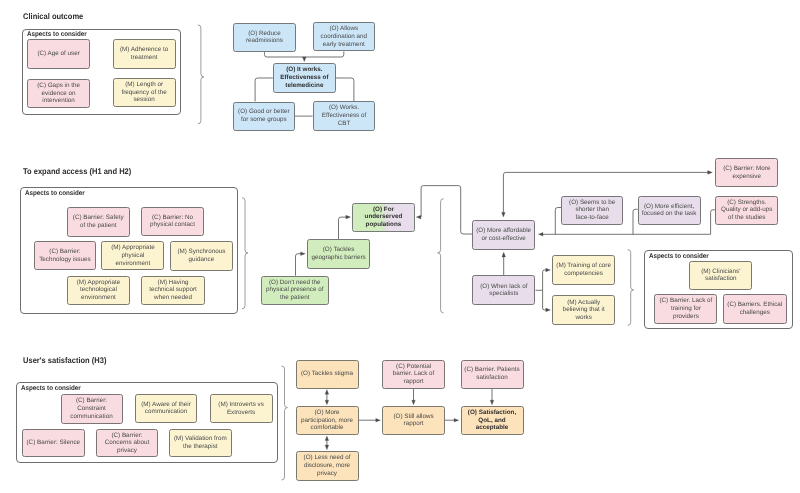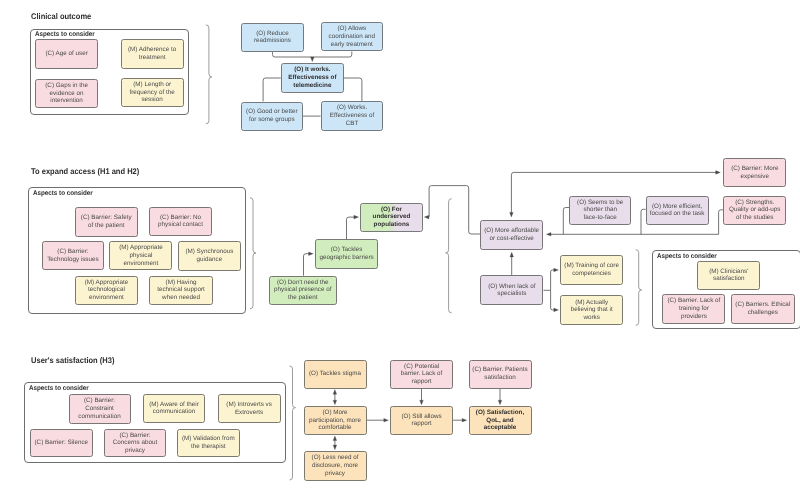--- a/index.html
+++ b/index.html
@@ -1,20 +1,20 @@
 <!DOCTYPE html>
 <html><head>
 <meta charset="utf-8">
 <title>Concept map</title>
 <style>
   html,body{margin:0;padding:0;background:#ffffff;}
   body{width:800px;height:493px;position:relative;overflow:hidden;
        font-family:"Liberation Sans",sans-serif;color:#3d3d3d;
        -webkit-font-smoothing:antialiased;text-rendering:geometricPrecision;}
-  #stage{position:absolute;left:12px;top:0;width:719px;height:493px;}
+  #stage{position:absolute;left:4px;top:0;width:719px;height:493px;}
   .sec-title{position:absolute;font-weight:bold;font-size:8.2px;line-height:9px;color:#2b2b2b;white-space:nowrap;transform:scaleX(0.92);transform-origin:0 0;}
   .panel{position:absolute;border:0.9px solid #6e6e6e;border-radius:4px;background:#fff;box-sizing:border-box;}
   .panel-label{position:absolute;font-weight:bold;font-size:6.8px;line-height:7px;color:#2b2b2b;white-space:nowrap;transform:scaleX(0.92);transform-origin:0 0;}
   .node{position:absolute;box-sizing:border-box;border:1px solid #787878;border-radius:2.5px;
         display:flex;align-items:center;justify-content:center;text-align:center;
         font-size:6.3px;line-height:7.72px;padding:0 1px;color:#494949;}
   .node > span{display:block;width:100%;}
   .node i{font-style:normal;}
   .pink{background:#f9dce1;border-color:#7b7475;}
   .yellow{background:#fcf4d1;border-color:#7a786f;}

